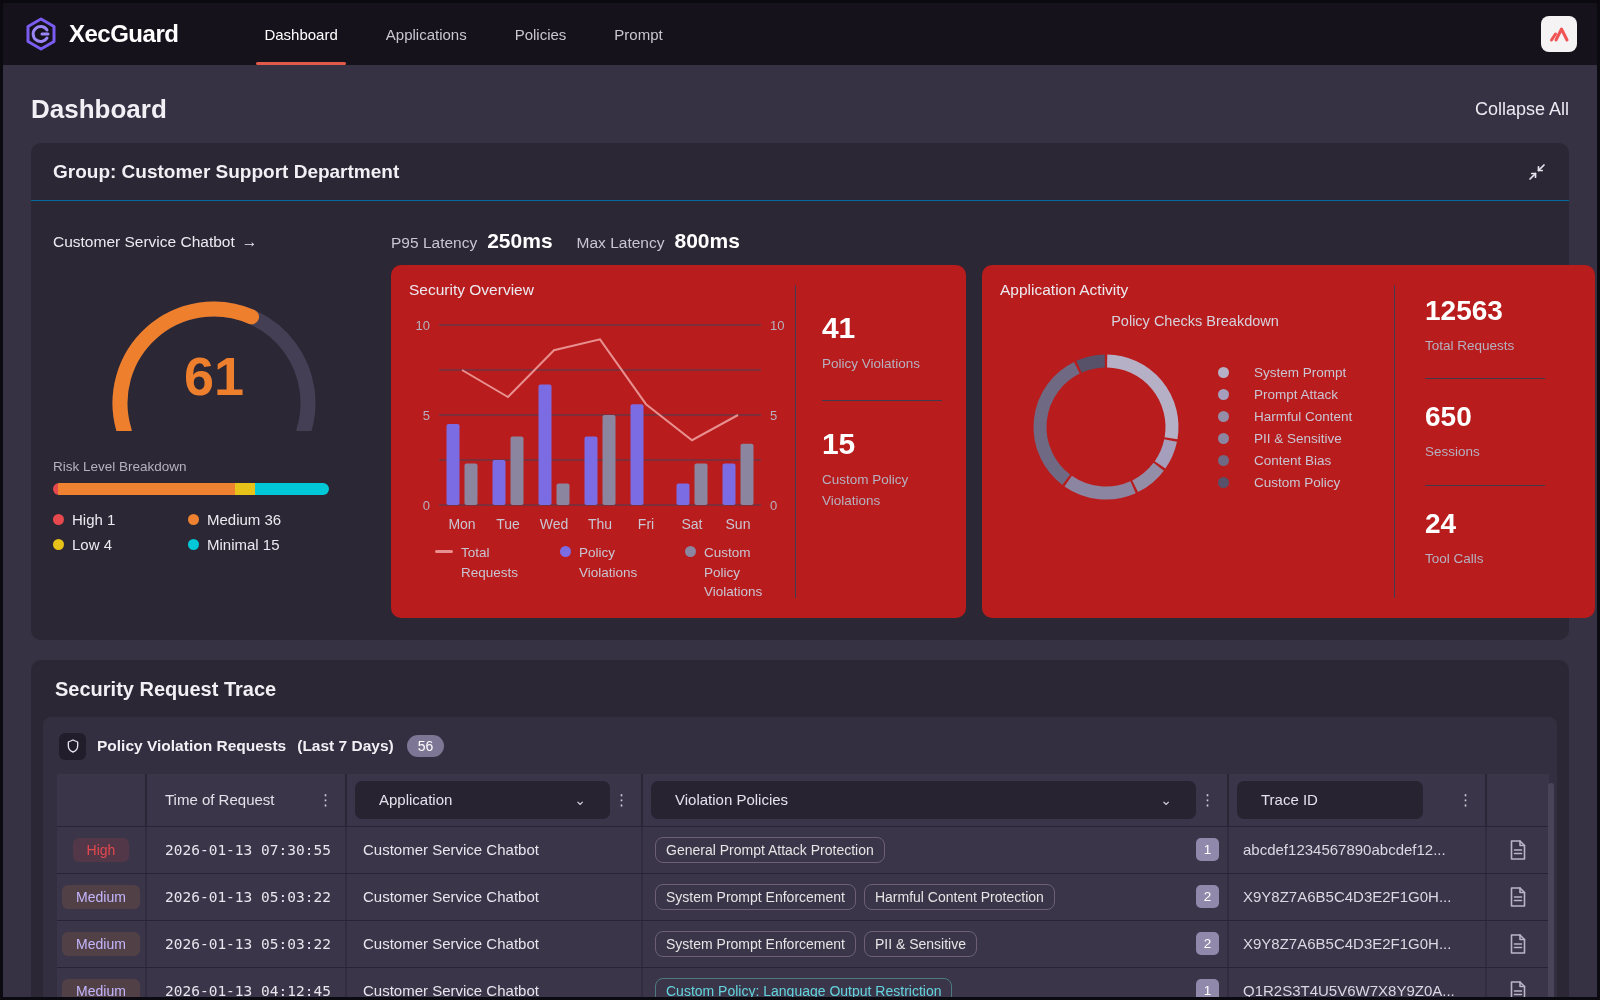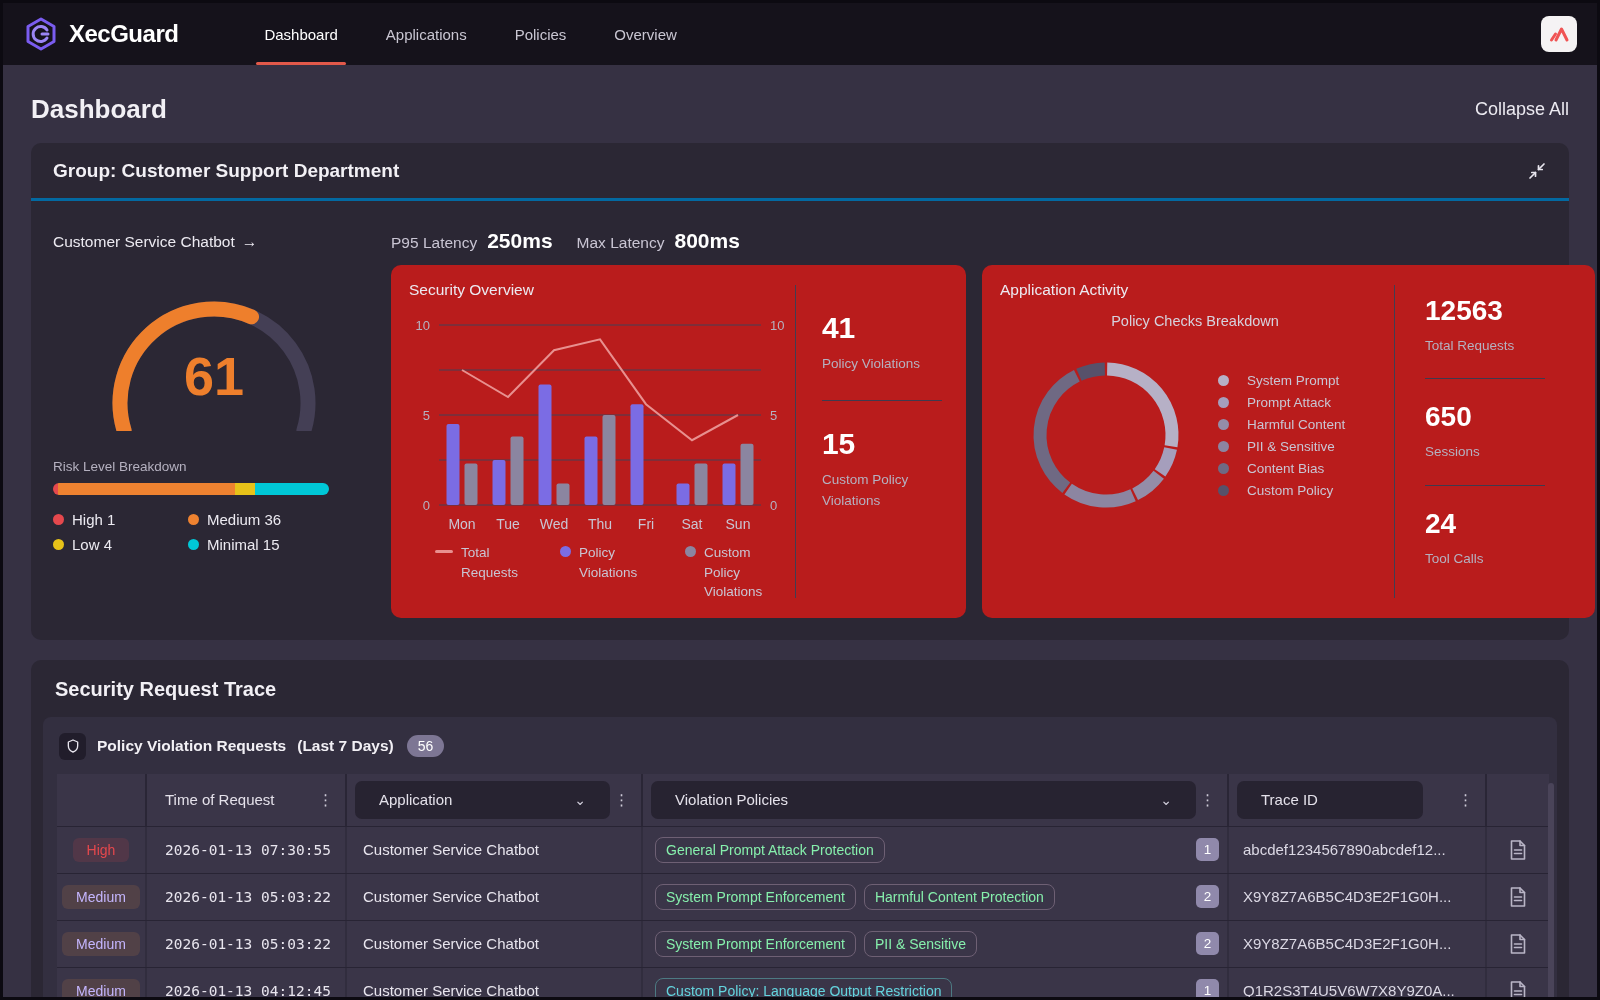--- a/index.html
+++ b/index.html
@@ -34,21 +34,21 @@
   }
   
   .main { background:#363143; height:974px; padding:18px 28px 0 28px; overflow:hidden; }
   .page-head { display:flex; align-items:center; justify-content:space-between; height:52px; }
   .page-title { font-size:26px; font-weight:800; }
   .collapse-all { font-size:18px; color:#eceaf1; cursor:pointer; }
   
   .panel { background:#2b2734; border-radius:10px; }
   .group-panel { margin-top:8px; }
   .group-head { display:flex; align-items:center; justify-content:space-between;
-    padding:0 22px; height:58px; border-bottom:3px solid #0369a1; }
+    padding:0 22px; height:58px; border-bottom:1px solid #0369a1; }
   .group-title { font-size:19px; font-weight:700; }
   .icon-btn { cursor:pointer; display:flex; align-items:center; }
   .group-body { display:grid; grid-template-columns:322px 575px 1fr;
     column-gap:16px; padding:14px 20px 22px 22px; }
   .app-link { grid-column:1; display:flex; align-items:center; gap:7px;
     font-size:15.5px; color:#eceaf1; cursor:pointer; padding-top:16px; }
   .latency-row { grid-column:2 / span 2; display:flex; align-items:baseline; gap:10px;
     padding-top:14px; }
   .lat-label { font-size:15.5px; color:#c9c5d3; }
   .lat-value { font-size:21px; font-weight:800; color:#fff; margin-right:14px; }
@@ -69,24 +69,24 @@
   .so-legend .li { display:flex; align-items:flex-start; gap:8px; max-width:105px; line-height:1.45; }
   .line-swatch { width:18px; height:3px; border-radius:2px; margin-top:7px; flex:none; }
   .so-legend .dot { margin-top:3px; }
   .vdivider { width:1px; background:#423d52; margin:4px 4px; }
   .stats-col { width:158px; padding:30px 0 0 22px; display:flex; flex-direction:column; }
   .stat-num { font-size:30px; font-weight:800; color:#fff; }
   .stat-label { font-size:13.5px; color:#b5b1c0; margin-top:9px; line-height:1.5; }
   .hdivider { border-top:1px solid #3f3a4e; margin:26px 0; width:120px; }
   
   .aa-left { flex:1; display:flex; flex-direction:column; }
-  .aa-breakdown-title { font-size:14.5px; color:#d6d3de; text-align:center; margin:14px 0 20px 0; width:390px; }
+  .aa-breakdown-title { font-size:14.5px; color:#d6d3de; text-align:center; margin:14px 0 12px 0; width:390px; }
   .donut-row { display:flex; align-items:center; gap:26px; padding-left:20px; }
   .donut-legend { display:flex; flex-direction:column; gap:7px; }
-  .dl-item { display:flex; align-items:center; gap:18px; font-size:13.5px; color:#c9c5d3; }
+  .dl-item { display:flex; align-items:center; gap:25px; font-size:13.5px; color:#c9c5d3; }
   .aa-stats { width:178px; padding:14px 0 0 26px; }
   .aa-stats .stat-num { font-size:28px; }
   .aa-stats .hdivider { margin:22px 0; }
   
   .trace-panel { margin-top:20px; padding:0 12px 12px 12px; }
   .trace-title { font-size:20px; font-weight:800; padding:18px 12px 16px 12px; }
   .subpanel { background:#332f40; border-radius:8px; padding:14px 14px 0 14px; position:relative; }
   .sub-head { display:flex; align-items:center; gap:11px; padding:2px 2px 14px 2px; }
   .shield-box { width:27px; height:27px; background:#211d2b; border-radius:6px;
     display:flex; align-items:center; justify-content:center; }
@@ -110,21 +110,21 @@
   .trow > div { display:flex; align-items:center; border-right:2px solid #312d3e; padding:0 8px; overflow:hidden; }
   .trow > div:last-child { border-right:none; }
   .c-sev { justify-content:center; }
   .sev { font-size:14px; padding:4px 14px; border-radius:6px; }
   .sev-high { color:#e5484d; background:rgba(229,72,77,0.14); }
   .sev-medium { color:#c4b5fd; background:rgba(239,145,70,0.13); }
   .c-time { font-family:"DejaVu Sans Mono", monospace; font-size:14.5px; color:#e8e5ee; padding-left:18px !important; }
   .c-app { font-size:15px; color:#e8e5ee; padding-left:16px !important; }
   .c-pol { gap:8px; padding-left:12px !important; }
   .chip { font-size:14px; padding:4px 10px; border-radius:8px; border:1px solid; white-space:nowrap; cursor:pointer; }
-  .chip-pink { color:#86efac; border-color:#6e6074; }
+  .chip-pink { color:#e5e5e5; border-color:#6e6074; }
   .chip-custom { color:#64d4de; border-color:#4d7a83; }
   .cnt { margin-left:auto; background:#9089ab; color:#fff; font-size:13.5px;
     min-width:23px; height:23px; border-radius:5px; display:flex; align-items:center;
     justify-content:center; flex:none; }
   .c-trace { font-size:15px; color:#dbd8e4; padding-left:14px !important; white-space:nowrap; }
   .c-doc { justify-content:center; cursor:pointer; }
   .vscroll { position:absolute; right:3px; top:66px; width:6px; height:230px;
     background:#4a4459; border-radius:3px; cursor:pointer; }
   svg text { font-family:"Liberation Sans", sans-serif; }
 </style>
@@ -137,21 +137,21 @@
       <path d="M18 3 L31 10.5 V25.5 L18 33 L5 25.5 V10.5 Z" fill="none" stroke="#7a5cf0" stroke-width="3" stroke-linejoin="round"></path>
       <path d="M24 14 A7.5 7.5 0 1 0 24 22" fill="none" stroke="#9b85f5" stroke-width="3" stroke-linecap="round"></path>
       <path d="M19 18 H25" stroke="#9b85f5" stroke-width="3" stroke-linecap="round"></path>
     </svg>
     <span class="brand-name">XecGuard</span>
   </div>
   <div class="nav-items">
       <div class="nav-item active">Dashboard</div>
       <div class="nav-item">Applications</div>
       <div class="nav-item">Policies</div>
-      <div class="nav-item">Overview</div>
+      <div class="nav-item">Prompt</div>
     </div>
   <div class="nav-right">
     <div class="acct-btn">
       <svg width="24" height="24" viewBox="0 0 24 24">
         <path d="M9 18 L14.5 7 L20 18" fill="none" stroke="#f05454" stroke-width="3" stroke-linecap="round" stroke-linejoin="round"></path>
         <path d="M4.5 18 L8.5 12" fill="none" stroke="#f05454" stroke-width="3" stroke-linecap="round"></path>
       </svg>
     </div>
   </div>
 </div>

